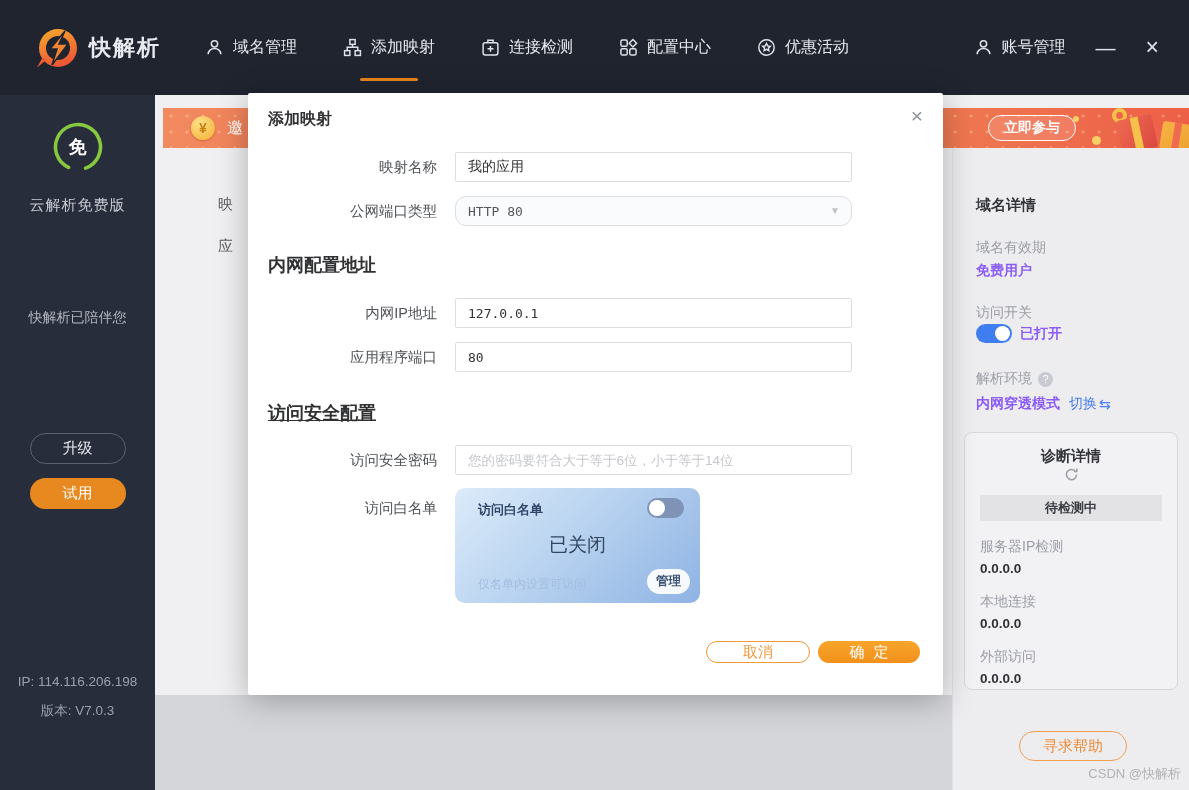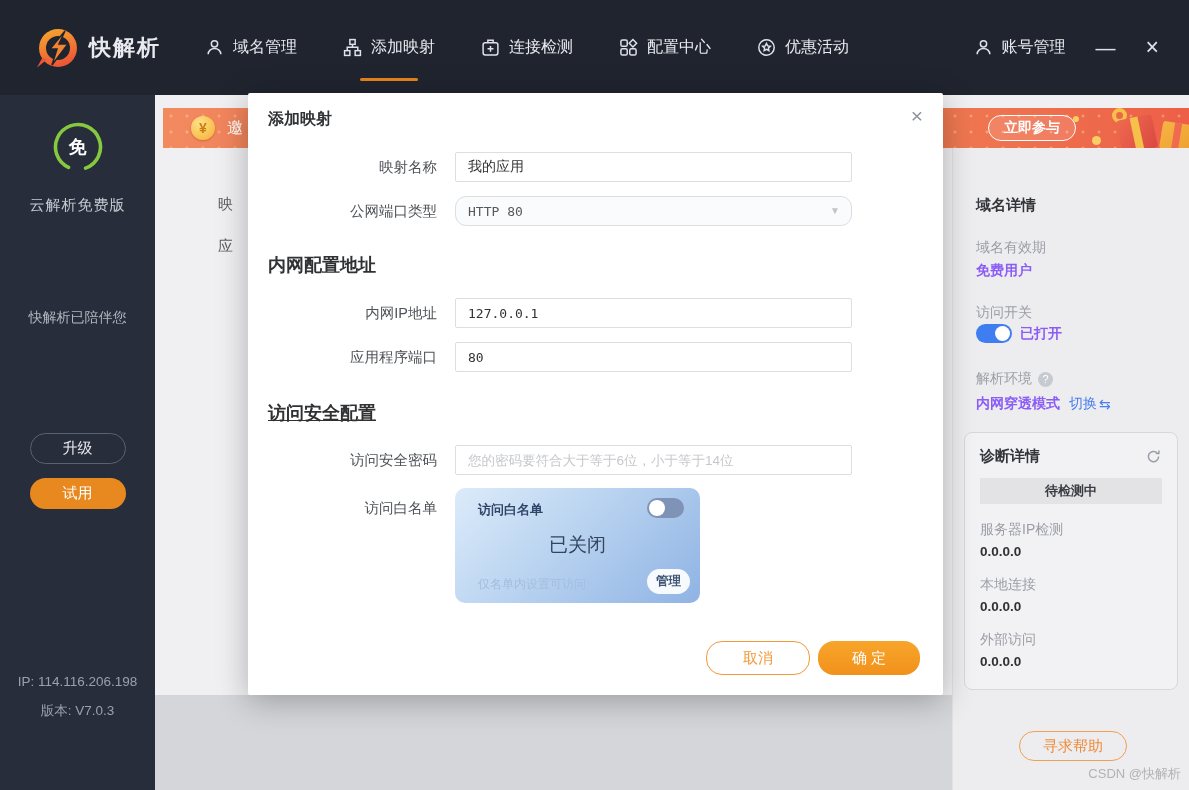--- a/index.html
+++ b/index.html
@@ -110,21 +110,21 @@
     align-items:center; gap:6px; }
   .help-circle { width:15px; height:15px; border-radius:50%; background:#c7cad0;
     color:#fff; font-size:11px; display:flex; align-items:center;
     justify-content:center; cursor:pointer; }
   .mode-row { position:absolute; left:23px; top:247px; display:flex;
     align-items:center; gap:9px; }
   .link-blue { color:#4a7df0; font-size:14px; cursor:pointer; text-decoration:none;
     display:flex; align-items:center; gap:2px; }
   .diag-card { position:absolute; left:11px; top:284px; width:214px; height:258px;
     background:#f2f2f4; border:1px solid #d8d8dc; border-radius:8px; padding:14px 15px; }
-  .diag-head { display:flex; justify-content:space-between; align-items:center; }
+  .diag-head { display:flex; justify-content:space-between; align-items:center;flex-direction:column; }
   .diag-title { font-size:15px; font-weight:bold; color:#33353a; }
   .refresh-btn { background:none; border:none; cursor:pointer; padding:0; line-height:0; }
   .diag-status { margin-top:12px; height:26px; background:#e3e3e6;
     display:flex; align-items:center; justify-content:center;
     font-size:13px; font-weight:bold; color:#3a3c42; }
   .diag-item { margin-top:17px; }
   .diag-item .lbl { color:#9b9ea6; font-size:14px; }
   .diag-item .val { color:#2f3136; font-size:13.5px; font-weight:bold; margin-top:5px; }
   .help-btn { position:absolute; left:66px; top:583px; width:108px; height:30px;
     border:1.5px solid #f0a055; border-radius:16px; background:transparent;
@@ -164,22 +164,22 @@
   .wl-toggle { position:relative; position:absolute; right:16px; top:10px; width:37px;
     height:20px; border-radius:10px; background:#7e93b6; cursor:pointer; }
   .wl-toggle .knob { position:absolute; left:2px; top:2px; width:16px; height:16px;
     border-radius:50%; background:#fff; }
   .wl-status { position:absolute; left:0; top:44px; width:100%; text-align:center;
     font-size:19px; color:#32455e; }
   .wl-hint { position:absolute; left:23px; top:88px; font-size:12px; color:#a3bddf; }
   .wl-manage { position:absolute; right:10px; top:81px; width:43px; height:25px;
     border:none; border-radius:13px; background:rgba(255,255,255,.92);
     color:#3e5575; font-size:12.5px; font-weight:bold; cursor:pointer; font-family:inherit; }
-  .btn { position:absolute; top:548px; height:34px; border-radius:16px;
-    font-size:15px; cursor:pointer; font-family:Liberation Sans, sans-serif; }
+  .btn { position:absolute; top:548px; height:22px; border-radius:16px;
+    font-size:15px; cursor:pointer; font-family:Liberation Mono, monospace; }
   .btn-cancel { left:458px; width:104px; background:#fff;
     border:1px solid #f2993a; color:#f2993a; }
   .btn-confirm { left:570px; width:102px; border:none; color:#fff;
     background:linear-gradient(180deg,#f7a52a,#f2911c); }
 </style>
 </head>
 <body>
 
 <header class="topbar">
   <div class="brand">

